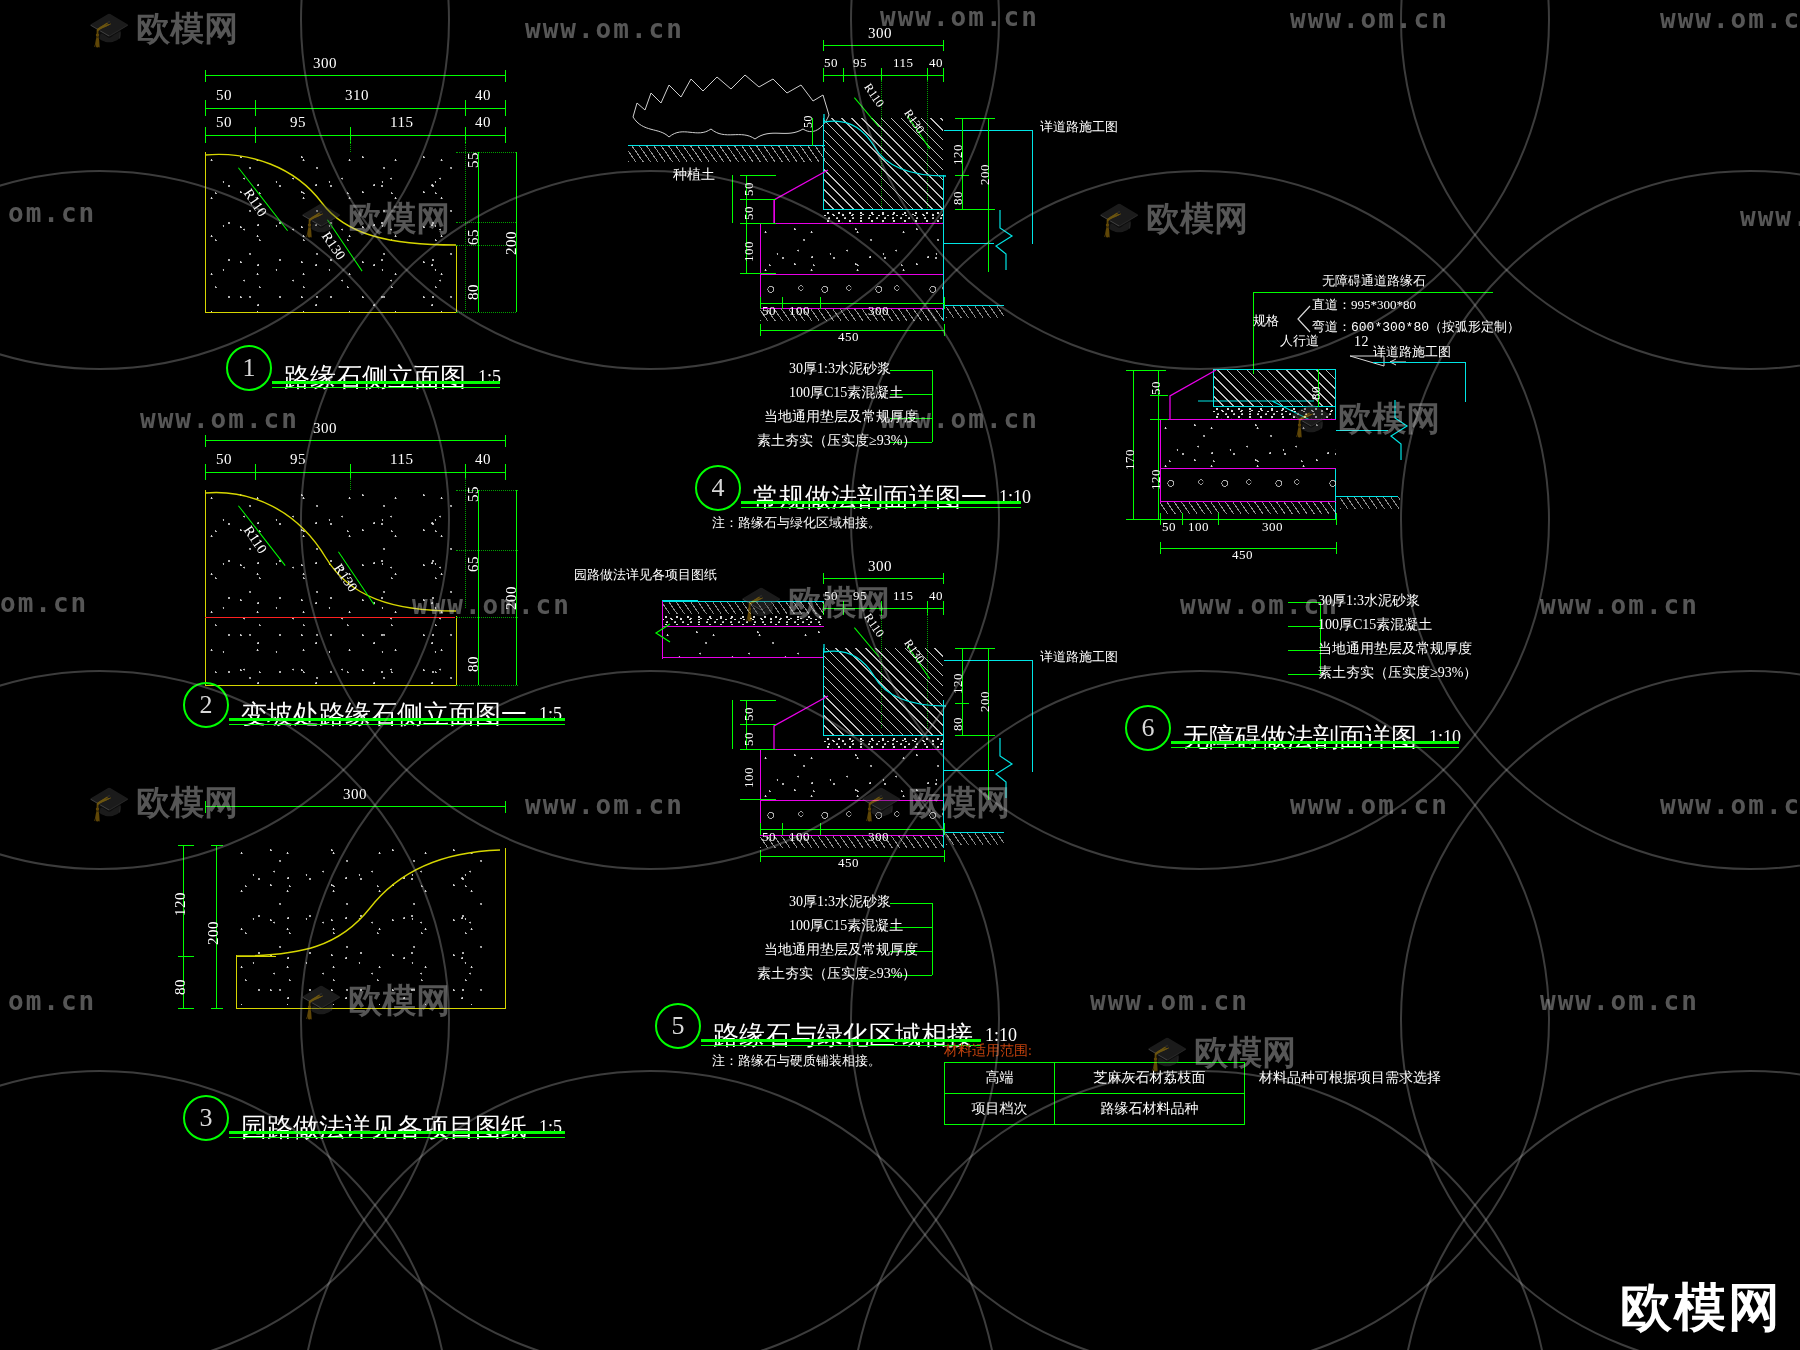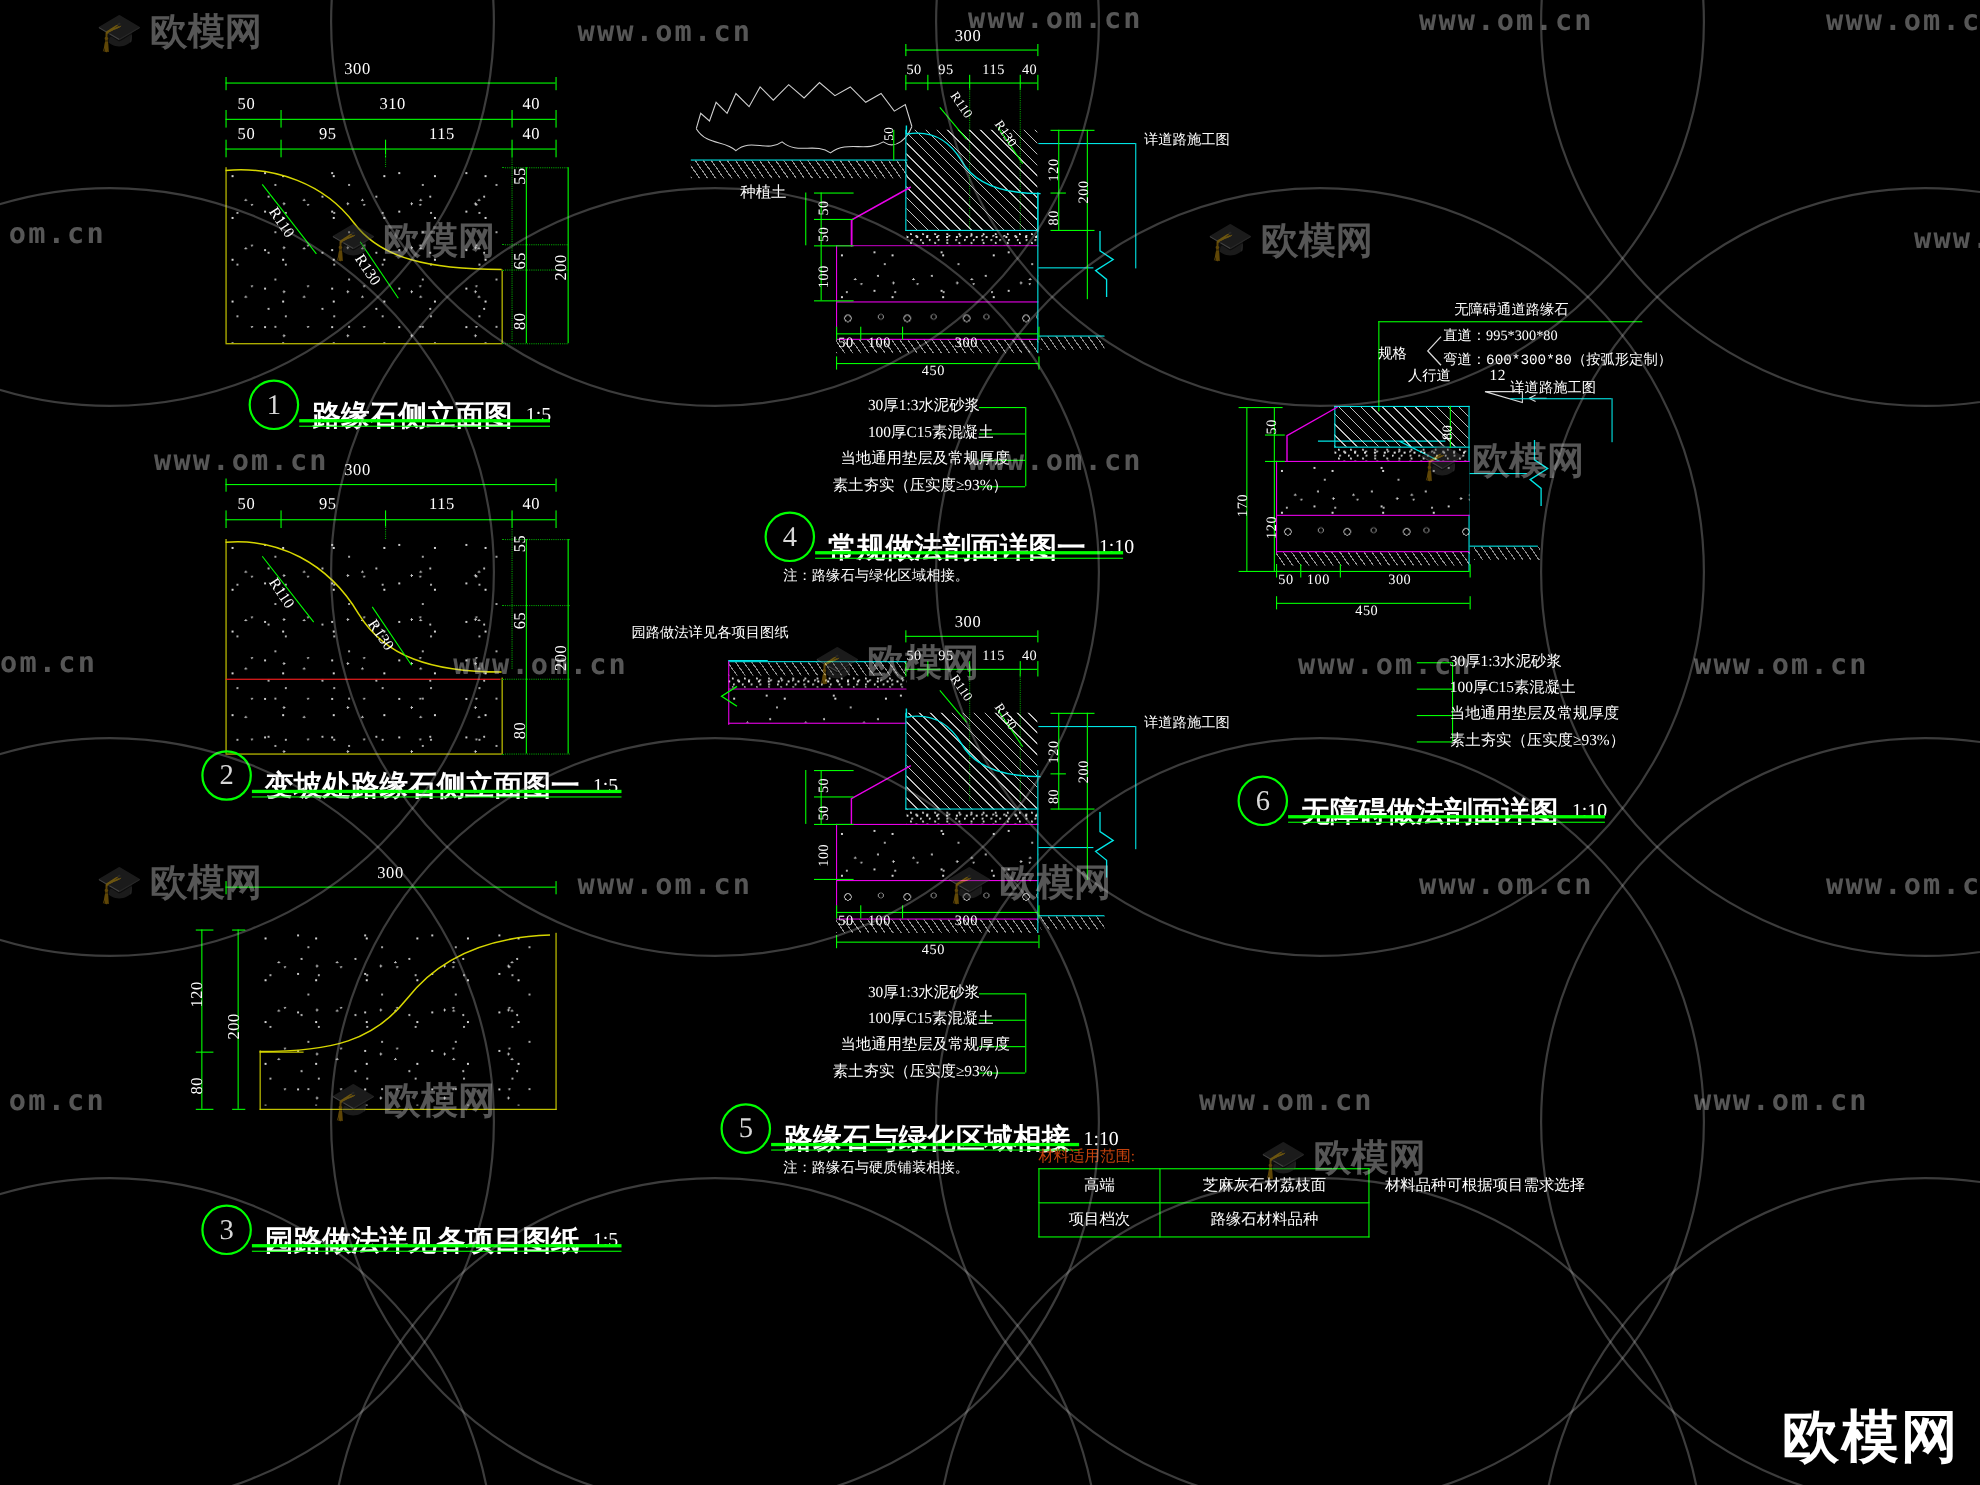--- a/index.html
+++ b/index.html
@@ -56,21 +56,21 @@
 
   
   .vtitle-wrap { position: absolute; display: flex; align-items: flex-end; }
   .circ {
     width: 46px; height: 46px; border: 2px solid #00ff00; border-radius: 50%;
     display: flex; align-items: center; justify-content: center;
     color: #d8d8d8; font-size: 26px; font-family: "Liberation Serif", serif;
     flex: 0 0 auto;
   }
   .vtitle-txt {
-    color: #ffffff; font-size: 26px; font-weight: 700;
+    color: #ffffff; font-size: 26px; font-weight: 400;
     font-family: "Liberation Serif","DejaVu Serif", serif;
     white-space: nowrap; line-height: 1;
   }
   .vtitle-scale {
     color: #ffffff; font-size: 18px;
     font-family: "Liberation Serif", serif; white-space: nowrap;
   }
   .ulbar { position:absolute; height:3px; background:#00ff00; }
   .ulbar2 { position:absolute; height:1px; background:#00ff00; }
   .vnote {

